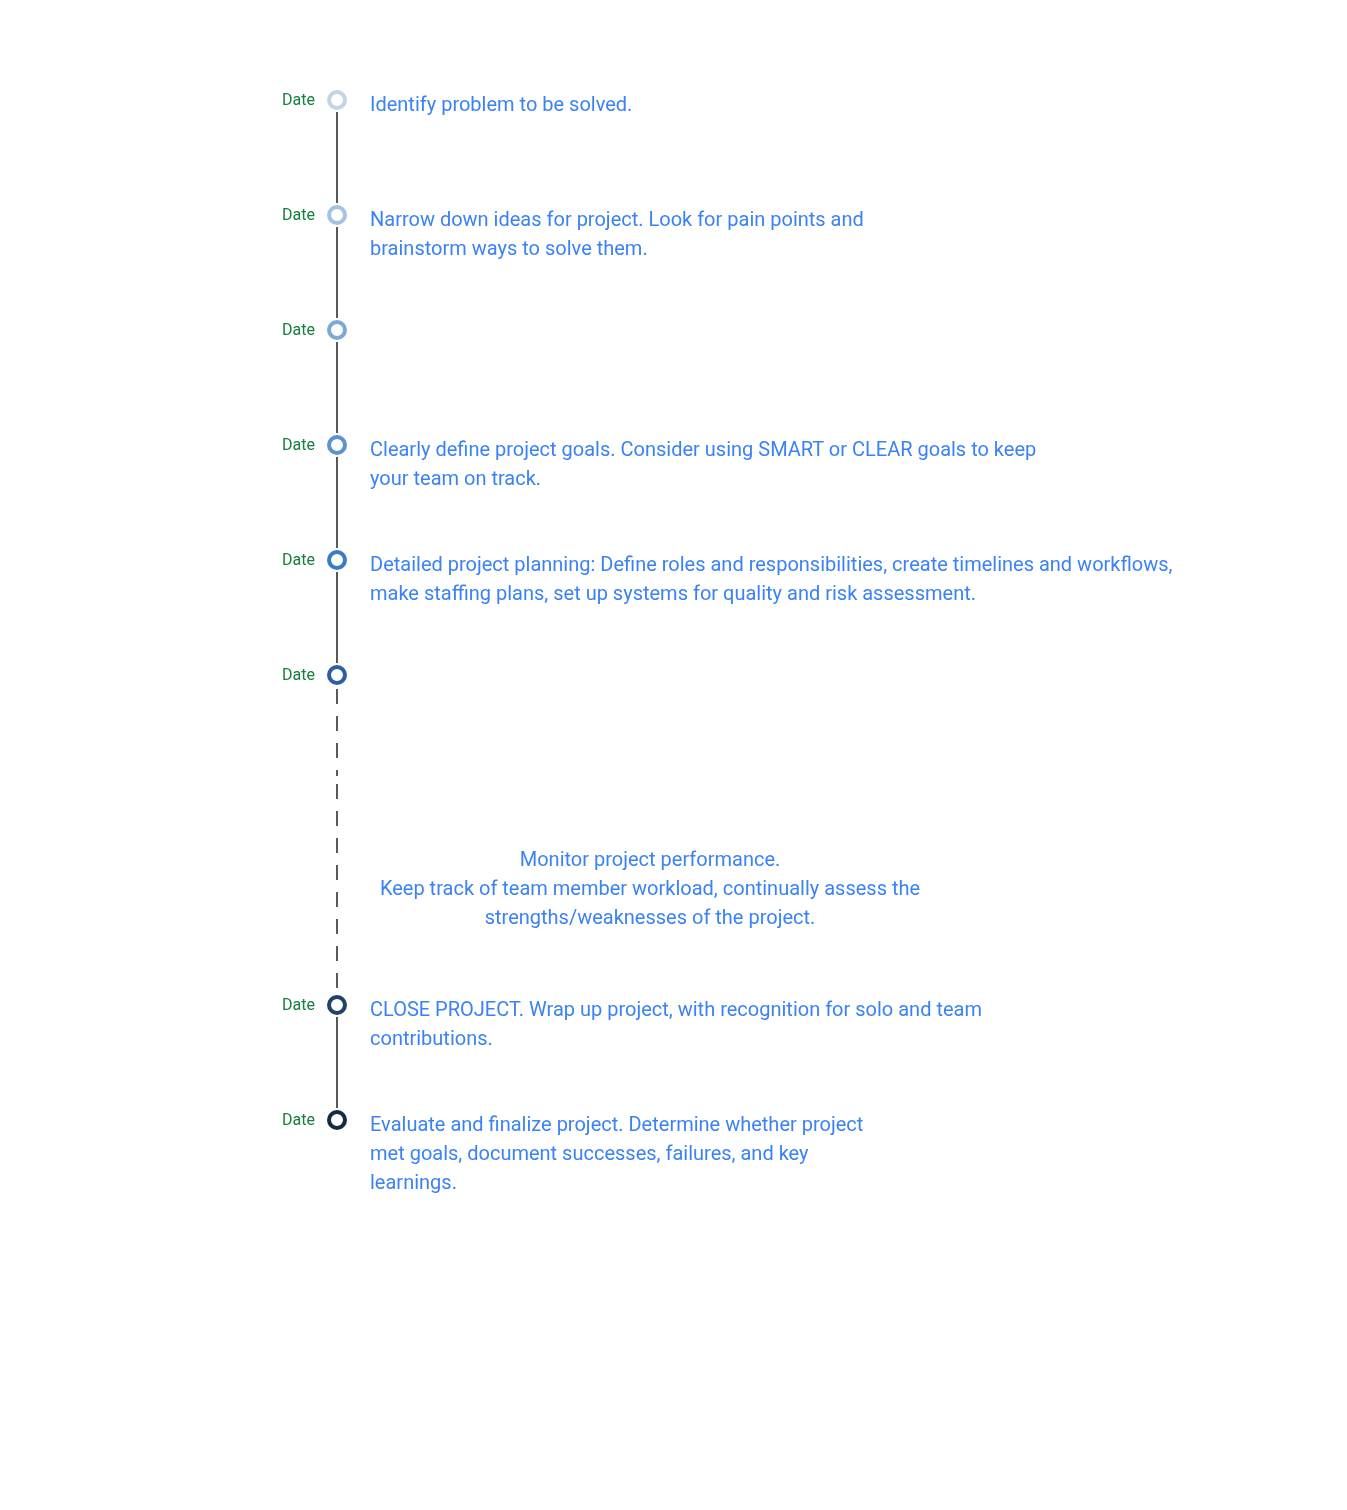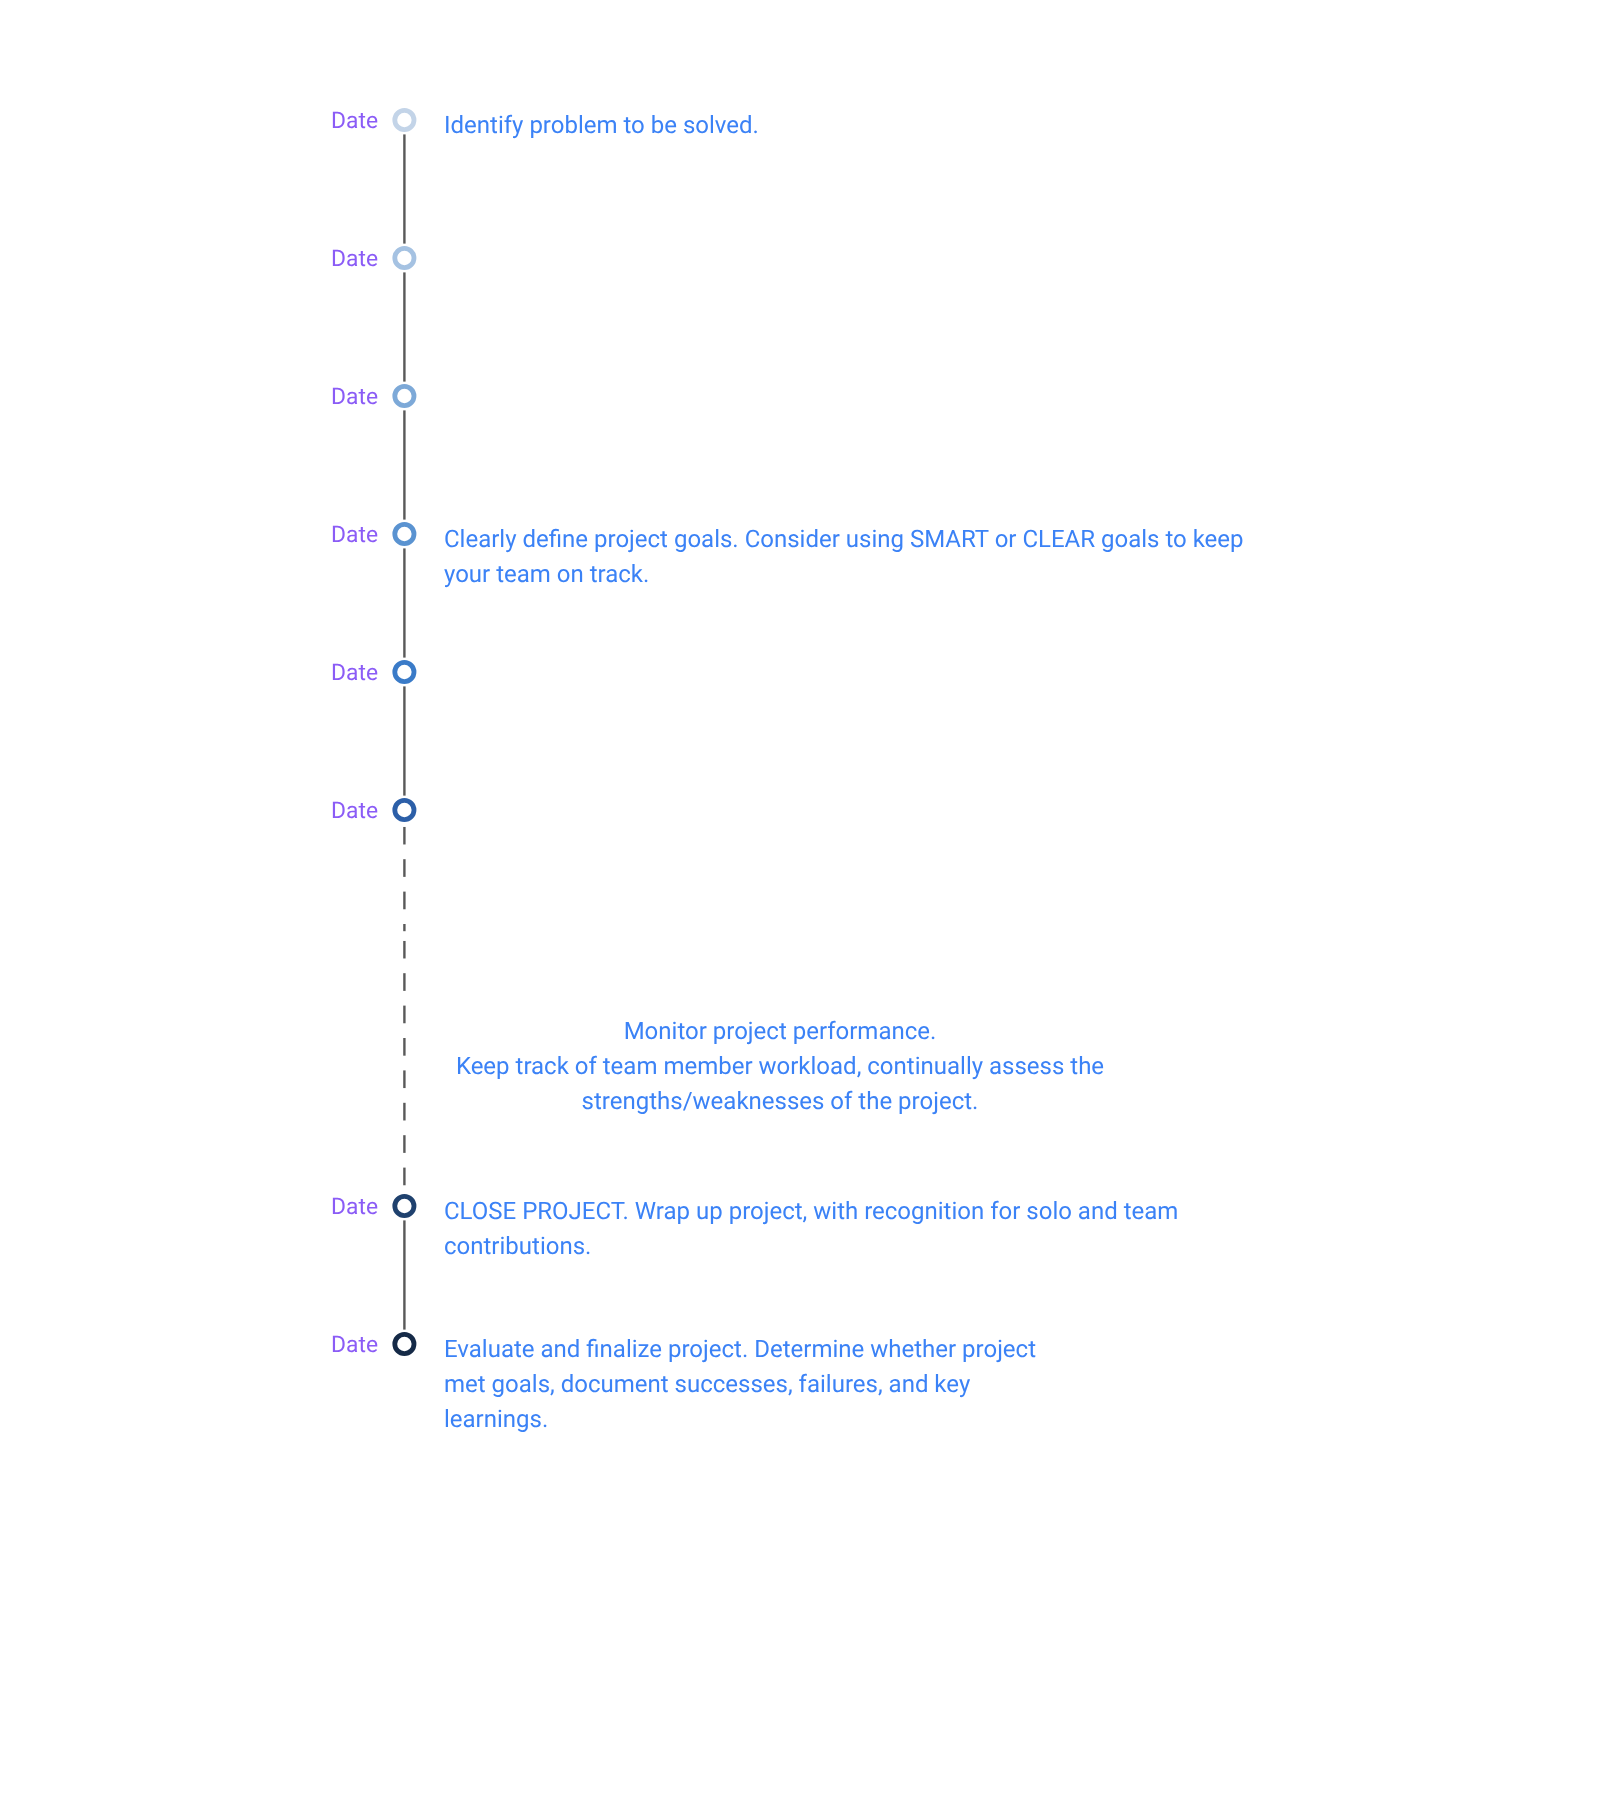--- a/index.html
+++ b/index.html
@@ -30,22 +30,22 @@
     .timeline-item.no-dot {
       min-height: 215px;
     }
     
     .date-label {
       position: absolute;
       left: 0;
       top: 0;
       width: 45px;
       text-align: right;
-      font-size: 19px;
-      color: #8b5cf6;
+      font-size: 16px;
+      color: #15803d;
       line-height: 1.2;
     }
     
     .marker-col {
       position: absolute;
       left: 56px;
       top: 0;
       width: 22px;
       height: 100%;
       display: flex;
@@ -123,20 +123,21 @@
         <div class="line"></div>
       </div>
       <div class="content w-narrow">Identify problem to be solved.</div>
     </div>
     <div class="timeline-item">
       <div class="date-label">Date</div>
       <div class="marker-col">
         <div class="marker-circle c2"></div>
         <div class="line"></div>
       </div>
+      <div class="content w-narrow">Narrow down ideas for project. Look for pain points and brainstorm ways to solve them.</div>
     </div>
     <div class="timeline-item">
       <div class="date-label">Date</div>
       <div class="marker-col">
         <div class="marker-circle c3"></div>
         <div class="line"></div>
       </div>
     </div>
     <div class="timeline-item">
       <div class="date-label">Date</div>
@@ -145,20 +146,21 @@
         <div class="line"></div>
       </div>
       <div class="content w-med">Clearly define project goals. Consider using SMART or CLEAR goals to keep your team on track.</div>
     </div>
     <div class="timeline-item">
       <div class="date-label">Date</div>
       <div class="marker-col">
         <div class="marker-circle c5"></div>
         <div class="line"></div>
       </div>
+      <div class="content w-wide">Detailed project planning: Define roles and responsibilities, create timelines and workflows, make staffing plans, set up systems for quality and risk assessment.</div>
     </div>
     <div class="timeline-item">
       <div class="date-label">Date</div>
       <div class="marker-col">
         <div class="marker-circle c6"></div>
         <div class="line-dashed"></div>
       </div>
     </div>
     <div class="timeline-item no-dot">
       <div class="marker-col">

